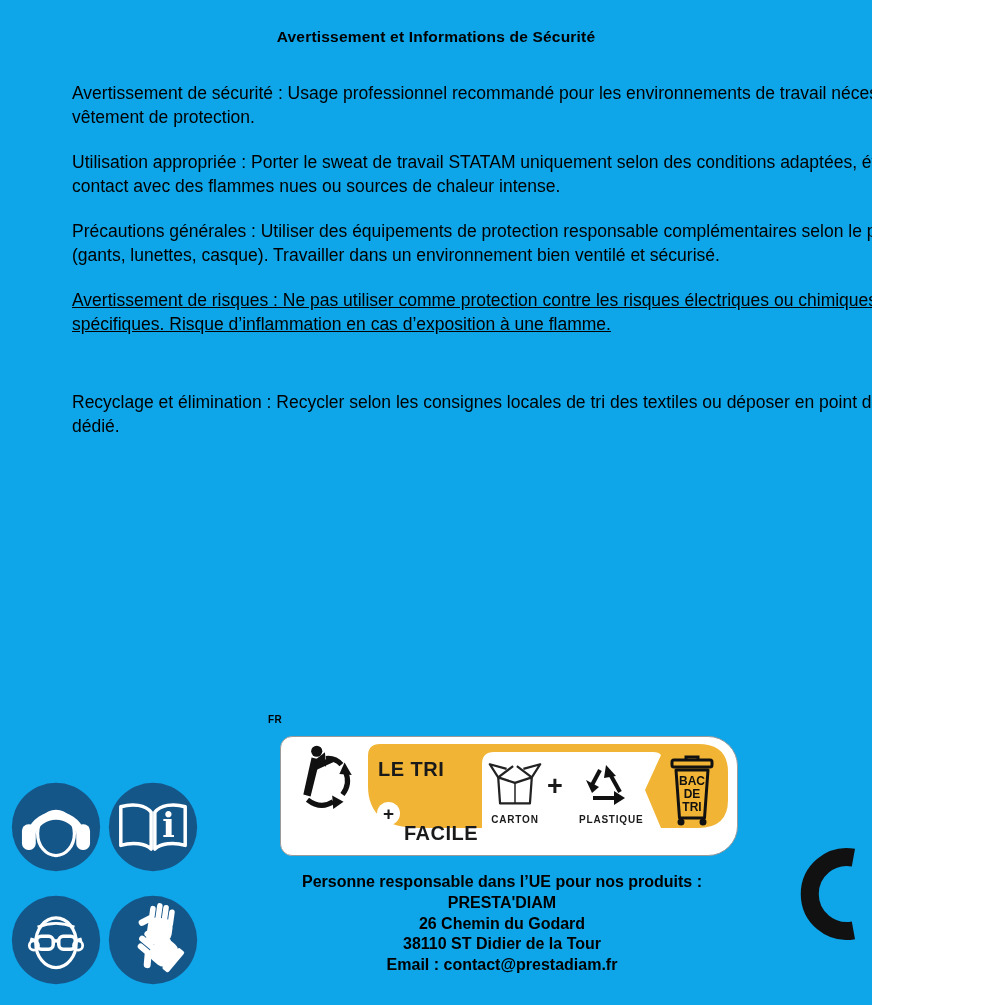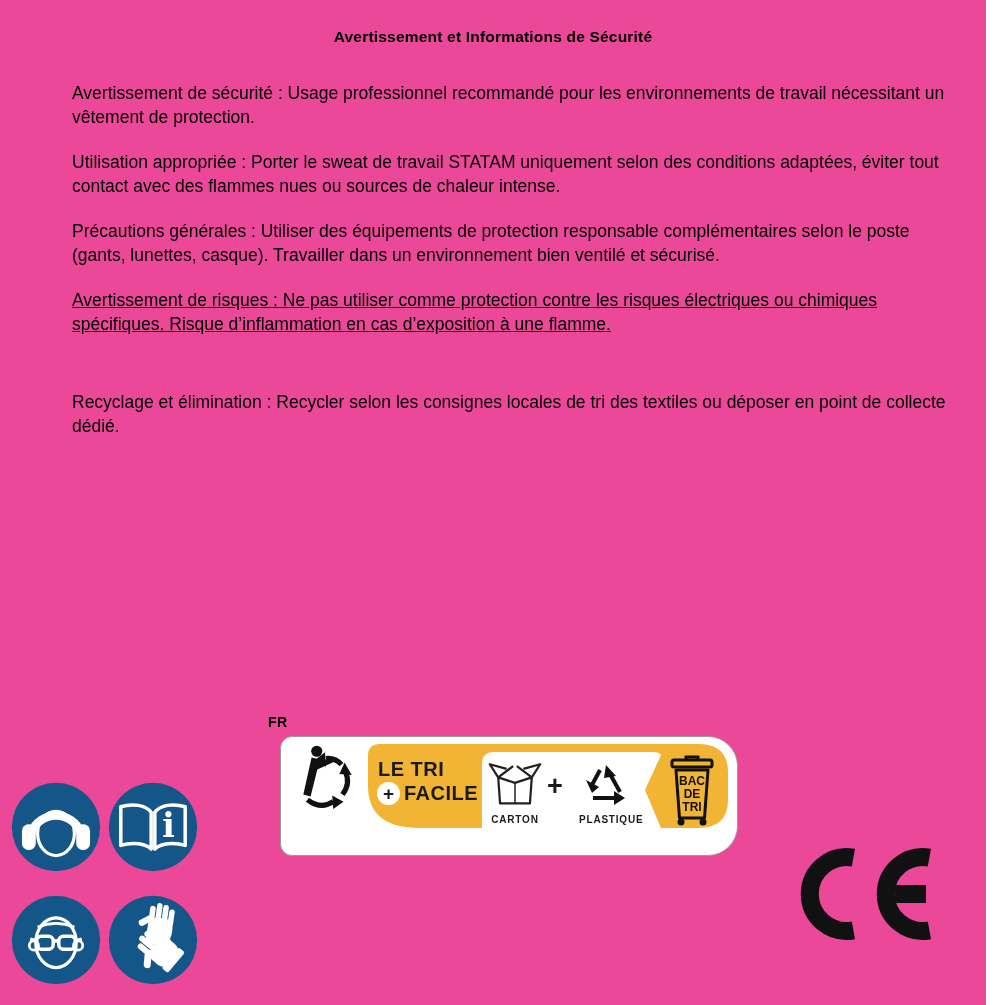--- a/index.html
+++ b/index.html
@@ -1,43 +1,43 @@
 <!DOCTYPE html>
 <html><head>
 <meta charset="utf-8">
 <style>
   html,body{margin:0;padding:0;background:#fff;}
-  .page{position:relative;width:986px;height:1005px;background:#ec4899;overflow:hidden;
+  .page{position:relative;width:872px;height:1005px;background:#0ea5e9;overflow:hidden;
         font-family:"Liberation Sans", sans-serif;color:#000;}
 
   .title{position:absolute;top:28px;left:0;width:100%;text-align:center;
          font-size:15.5px;font-weight:bold;letter-spacing:0.2px;}
 
   .body-text{position:absolute;left:72px;top:81px;width:878px;
              font-size:17.5px;line-height:24px;}
   .body-text p{margin:0 0 21px 0;}
   .body-text p.big-gap{margin-bottom:54px;text-decoration:underline;}
 
   
   .icons-grid{position:absolute;left:10px;top:781px;display:grid;
               grid-template-columns:92px 92px;gap:21px 5px;}
   .icons-grid svg{display:block;}
 
   
-  .fr-label{position:absolute;left:268px;top:714px;font-size:14px;font-weight:bold;letter-spacing:0.5px;}
+  .fr-label{position:absolute;left:268px;top:714px;font-size:10px;font-weight:bold;letter-spacing:0.5px;}
   .tri-box{position:absolute;left:280px;top:736px;width:458px;height:120px;background:#fff;
            border:1.5px solid #9a9a9a;border-radius:12px 30px 30px 12px;box-sizing:border-box;}
   .triman{position:absolute;left:14px;top:6px;}
   .band{position:absolute;left:87px;top:7px;}
   .tri-line1{position:absolute;left:97px;top:21px;font-size:20px;font-weight:bold;letter-spacing:0.5px;color:#1a1a1a;}
   .tri-line2{position:absolute;left:96px;top:45px;display:flex;align-items:center;}
   .plus-circle{width:23px;height:23px;border-radius:50%;background:#fff;color:#1a1a1a;
                display:flex;align-items:center;justify-content:center;
                font-size:19px;font-weight:bold;line-height:1;}
-  .facile{margin-left:4px;font-size:20px;font-weight:bold;letter-spacing:0.5px;color:#1a1a1a;}
+  .facile{margin-left:4px;font-size:20px;font-weight:bold;letter-spacing:0.5px;color:#1a1a1a;margin-top:40px;}
   .material{position:absolute;text-align:center;}
   .mat-carton{left:205px;top:20px;width:58px;}
   .mat-plastique{left:298px;top:22px;width:56px;}
   .mat-label{font-size:10px;font-weight:bold;letter-spacing:0.8px;margin-top:3px;color:#1a1a1a;}
   .plus-big{position:absolute;left:266px;top:34px;font-size:27px;font-weight:bold;color:#1a1a1a;}
   .bin{position:absolute;left:389px;top:17px;}
   .instruction{position:absolute;right:11px;top:93px;font-size:15px;
                font-style:italic;font-weight:bold;color:#1a1a1a;}
 
   
@@ -165,20 +165,27 @@
       <path d="M6 16 L9.5 64 H34.5 L38 16 Z" fill="none" stroke="#111" stroke-width="3" stroke-linejoin="round"></path>
       <circle cx="11" cy="68" r="3.5" fill="#111"></circle>
       <circle cx="33" cy="68" r="3.5" fill="#111"></circle>
       <text x="22" y="31" font-size="12" font-weight="bold" fill="#111" text-anchor="middle">BAC</text>
       <text x="22" y="44" font-size="12" font-weight="bold" fill="#111" text-anchor="middle">DE</text>
       <text x="22" y="57" font-size="12" font-weight="bold" fill="#111" text-anchor="middle">TRI</text>
     </svg>
 
   </div>
 
+  <div class="footer">
+    <div>Personne responsable dans l’UE pour nos produits :</div>
+    <div>PRESTA'DIAM</div>
+    <div>26 Chemin du Godard</div>
+    <div>38110 ST Didier de la Tour</div>
+    <div>Email : contact@prestadiam.fr</div>
+  </div>
 
   <svg class="ce-logo" width="140" height="96" viewBox="0 0 140 96">
     <path d="M54.4 11.6 A37 37 0 1 0 54.4 84.4" fill="none" stroke="#111" stroke-width="18"></path>
     <path d="M130.4 11.6 A37 37 0 1 0 130.4 84.4" fill="none" stroke="#111" stroke-width="18"></path>
     <rect x="96" y="39" width="31" height="18" fill="#111"></rect>
   </svg>
 
 </div>
 
 </body></html>

